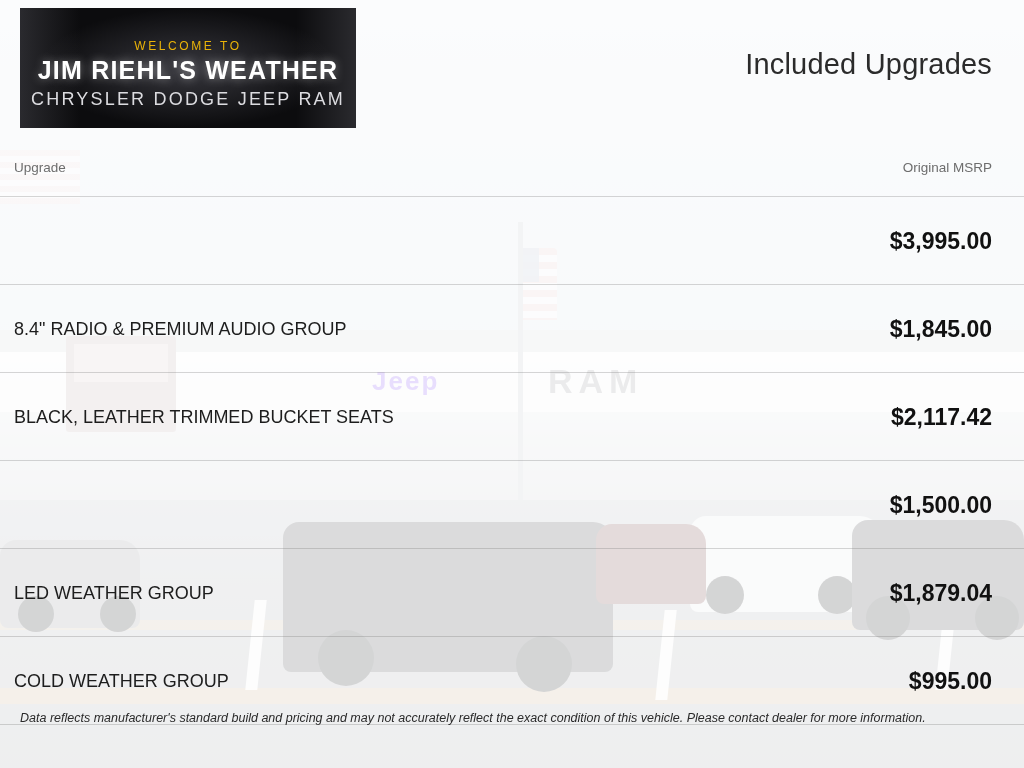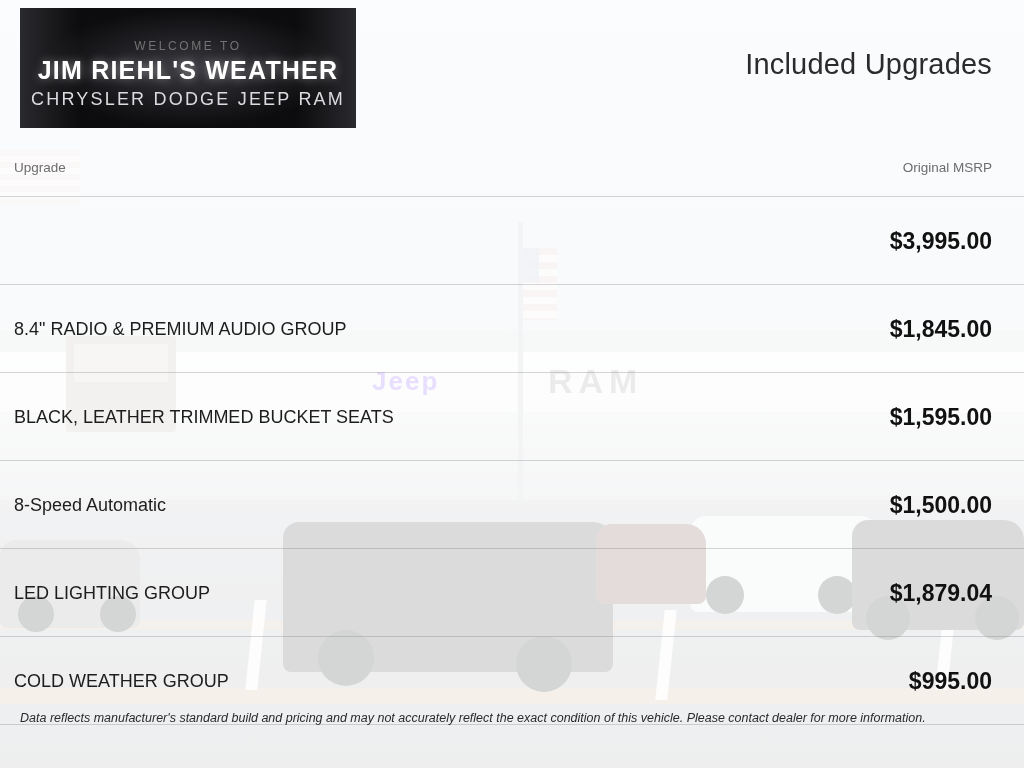--- a/index.html
+++ b/index.html
@@ -171,21 +171,21 @@
     position: absolute;
     top: 0; width: 60px; height: 120px;
     background: linear-gradient(90deg, rgba(120,120,130,0.28), rgba(12,12,14,0));
   }
   .dealer-logo .beam-l { left: 0; }
   .dealer-logo .beam-r { right: 0; transform: scaleX(-1); }
   .dealer-logo .welcome {
     position: absolute;
     left: 0; right: 0; top: 31px;
     text-align: center;
-    color: #737373;
+    color: #eab308;
     font-size: 12px;
     letter-spacing: 2.6px;
     font-family: "Liberation Sans", sans-serif;
   }
   .dealer-logo .name {
     position: absolute;
     left: 0; right: 0; top: 48px;
     text-align: center;
     color: #ffffff;
     font-size: 25px;
@@ -329,30 +329,29 @@
       <div class="row-price">$3,995.00</div>
     </div>
 
     <div class="row">
       <div class="row-label">8.4" RADIO &amp; PREMIUM AUDIO GROUP</div>
       <div class="row-price">$1,845.00</div>
     </div>
 
     <div class="row">
       <div class="row-label">BLACK, LEATHER TRIMMED BUCKET SEATS</div>
-      <div class="row-price">$1,595.00</div>
-    </div>
-
-    <div class="row">
-      <div class="row-label">8-Speed Automatic</div>
+      <div class="row-price">$2,117.42</div>
+    </div>
+
+    <div class="row">
       <div class="row-price">$1,500.00</div>
     </div>
 
     <div class="row">
-      <div class="row-label">LED LIGHTING GROUP</div>
+      <div class="row-label">LED WEATHER GROUP</div>
       <div class="row-price">$1,879.04</div>
     </div>
 
     <div class="row">
       <div class="row-label">COLD WEATHER GROUP</div>
       <div class="row-price">$995.00</div>
     </div>
 
   </div>
 

